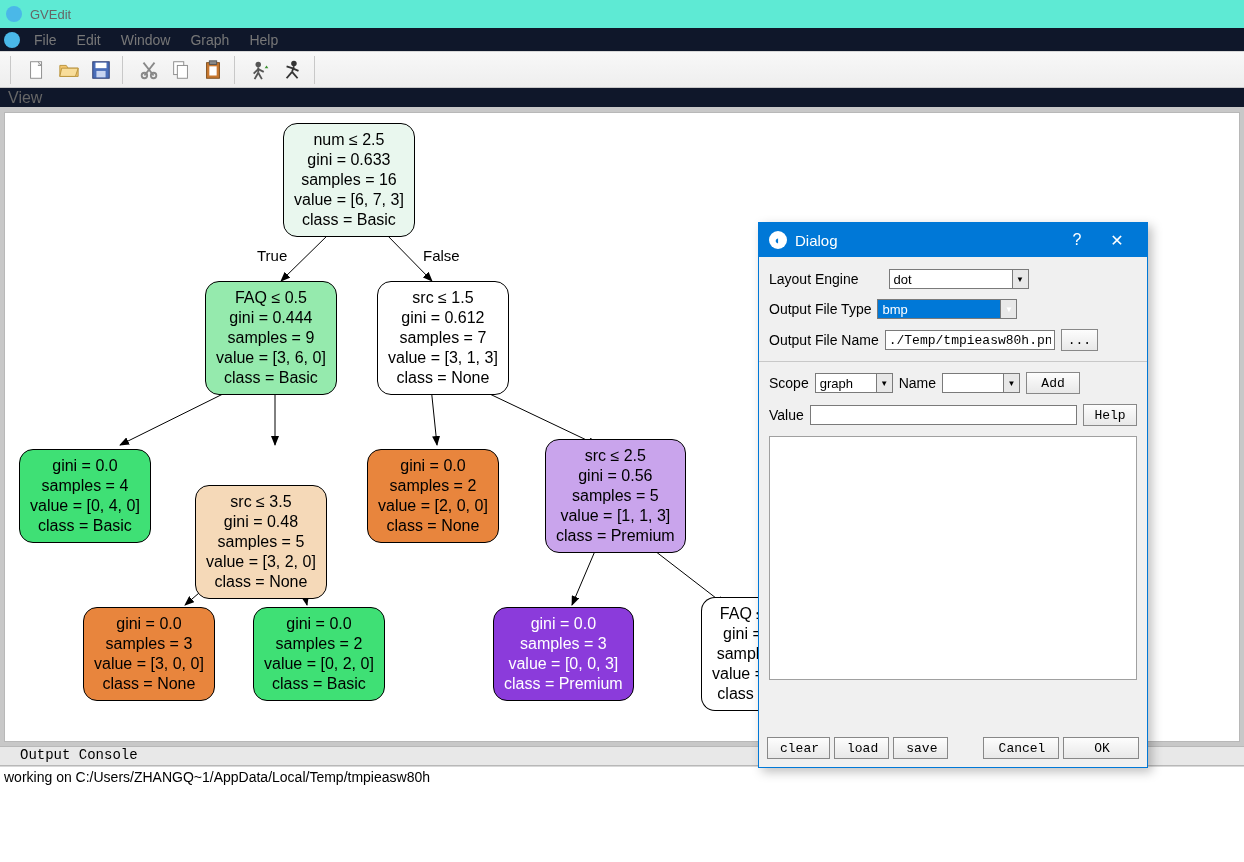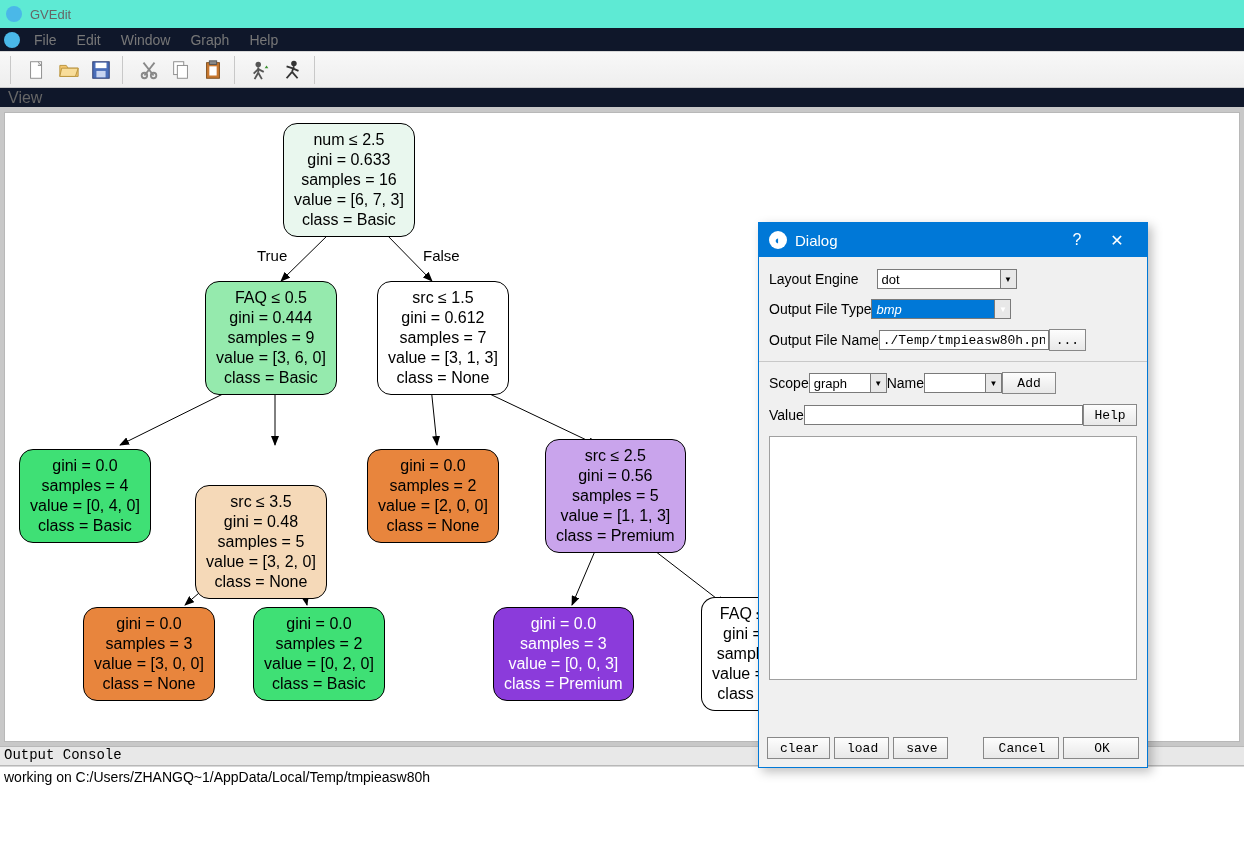--- a/index.html
+++ b/index.html
@@ -19,35 +19,35 @@
 
 .viewlabel { height: 20px; background: #0f172a; border-bottom: 1px solid #c8c8c8; font-size: 16px; color: #666; padding: 1px 8px; }
 
 .workspace { position: absolute; top: 108px; left: 0; right: 0; bottom: 0; background: #c8c8c8; }
 .canvas-wrap { position:absolute; left:4px; top:4px; right:4px; bottom: 120px; background:#fff; border:1px solid #b8b8b8; overflow:hidden; }
 .canvas { position:absolute; left:0; top:0; width: 920px; height: 640px; background:#fff; }
 
 .node { position:absolute; border:1px solid #000; border-radius:14px; font-family: Helvetica, Arial, sans-serif; font-size:16px; line-height:1.25; text-align:center; padding:6px 10px; white-space:nowrap; }
 .edge-label { position:absolute; font-family: Helvetica, Arial, sans-serif; font-size:15px; }
 
-.console-title { position:absolute; left:0; right:0; bottom: 96px; height: 20px; background:#e8e8e8; border-top:1px solid #b8b8b8; border-bottom:1px solid #b8b8b8; font-family: "Courier New", monospace; font-size:14px; padding:0 4px; }
+.console-title { position:absolute; left:0; right:0; bottom: 96px; height: 20px; background:#e8e8e8; border-top:1px solid #b8b8b8; border-bottom:1px solid #b8b8b8; font-family: "Courier New", monospace; font-size:14px; padding:0 20px; }
 .console-body { position:absolute; left:0; right:0; bottom:0; height:96px; background:#fff; font-family:"Courier New",monospace; font-size:14px; padding:2px 4px; border-top:1px solid #d8d8d8; }
 
 
 .dialog { position:absolute; left: 758px; top: 222px; width: 390px; height: 546px; background:#f0f0f0; border:1px solid #0078d7; box-shadow: 4px 4px 10px rgba(0,0,0,0.25); display:flex; flex-direction:column; }
 .dlg-title { height: 34px; background:#0078d7; color:#fff; display:flex; align-items:center; padding: 0 10px; font-size:15px; }
 .dlg-title .spacer { flex:1; }
 .dlg-title .winbtn { width: 40px; height: 34px; display:flex; align-items:center; justify-content:center; font-size:16px; }
 .dlg-title .dlg-icon { width:18px; height:18px; border-radius:50%; background:#fff; color:#0078d7; display:flex; align-items:center; justify-content:center; font-size:11px; margin-right:8px; }
 .dlg-body { flex:1; padding: 12px 10px 6px 10px; font-family: "Courier New", monospace; font-size:14px; color:#000; position:relative; }
-.frow { display:flex; align-items:center; margin-bottom: 10px; }
+.frow { display:flex; align-items:center; margin-bottom: 10px; gap:6px; }
 .flabel { white-space:nowrap; }
 .dd { border:1px solid #7a7a7a; background:#fff; height:20px; display:flex; align-items:center; padding: 0 2px 0 4px; position:relative; font-size:13px; }
 .dd .ddarrow { position:absolute; right:0; top:0; bottom:0; width:16px; background:#e8e8e8; border-left:1px solid #7a7a7a; display:flex; align-items:center; justify-content:center; font-size:8px; }
-.dd.sel { background:#0078d7; color:#fff;font-style:italic; }
+.dd.sel { background:#0078d7; color:#fff; }
 .tinput { border:1px solid #7a7a7a; background:#fff; height:20px; padding:0 3px; font-family:"Courier New",monospace; font-size:13px; }
 .btn3 { border:1px solid #888; background:linear-gradient(#fdfdfd,#e8e8e8); height:22px; padding:0 10px; font-family:"Courier New",monospace; font-size:13px; min-width:54px; }
 .hr { border-top:1px solid #c8c8c8; margin: 4px -10px 10px -10px; }
 .listarea { border:1px solid #a0a0a0; background:#fff; height: 244px; margin-top:6px; }
 .dlg-foot { display:flex; align-items:center; gap:4px; padding:4px 8px 8px 8px; }
 .dlg-foot .spacer { flex:1; }
 .dlg-foot .btn3 { min-width: 48px; padding-left: 12px; }
 .dlg-foot .wide { min-width: 76px; }
 
 svg.arrows { position:absolute; left:0; top:0; width:920px; height:720px; pointer-events:none; }

